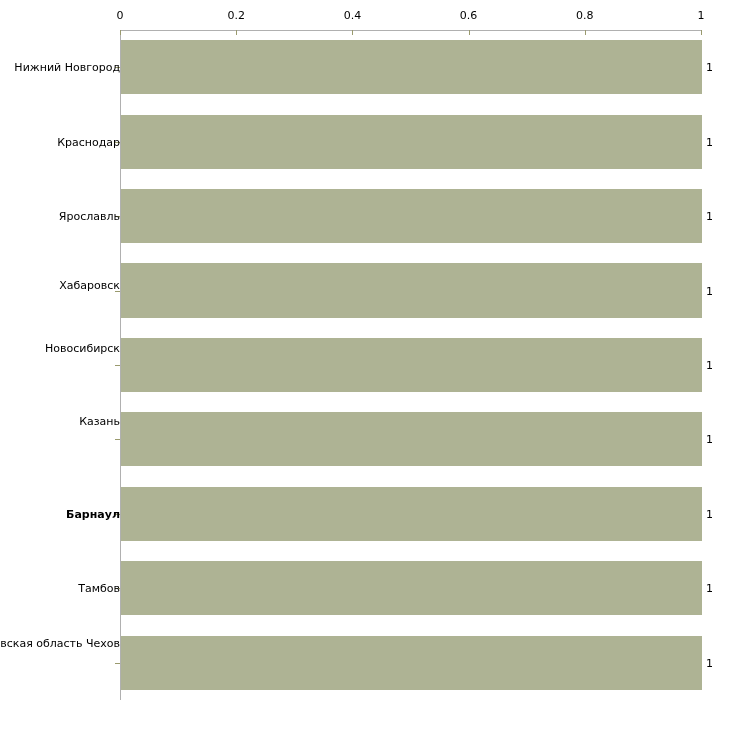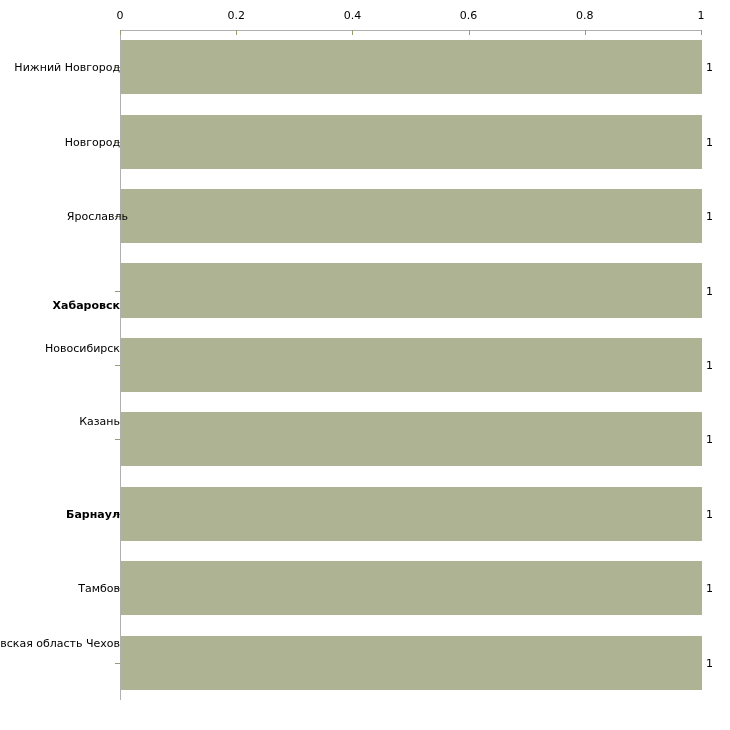--- a/index.html
+++ b/index.html
@@ -122,25 +122,25 @@
       <div class="bar" style="top: 337.939px; height: 54.1211px; width: 581px; background: rgb(174, 179, 148);"></div>
       <div class="bar" style="top: 412.384px; height: 54.1211px; width: 581px; background: rgb(174, 179, 148);"></div>
       <div class="bar" style="top: 486.828px; height: 54.1211px; width: 581px; background: rgb(174, 179, 148);"></div>
       <div class="bar" style="top: 561.273px; height: 54.1211px; width: 581px; background: rgb(174, 179, 148);"></div>
       <div class="bar" style="top: 635.717px; height: 54.1211px; width: 581px; background: rgb(174, 179, 148);"></div>
     </div>
   <div id="ylabels-layer">
       <div class="ytick-mark" style="top: 67.2222px; background: rgb(154, 154, 110);"></div>
       <div class="ytick-label-inner" style="top: 67.2222px; color: rgb(0, 0, 0);">Нижний Новгород</div>
       <div class="ytick-mark" style="top: 141.667px; background: rgb(154, 154, 110);"></div>
-      <div class="ytick-label-inner" style="top: 141.667px; color: rgb(0, 0, 0);">Новгород</div>
+      <div class="ytick-label-inner" style="top: 141.667px; color: rgb(0, 0, 0);">Краснодар</div>
       <div class="ytick-mark" style="top: 216.111px; background: rgb(154, 154, 110);"></div>
-      <div class="ytick-label-inner" style="top: 216.111px; color: rgb(0, 0, 0); margin-left: 8px;">Ярославль</div>
+      <div class="ytick-label-inner" style="top: 216.111px; color: rgb(0, 0, 0);">Ярославль</div>
       <div class="ytick-mark" style="top: 290.556px; background: rgb(154, 154, 110);"></div>
-      <div class="ytick-label-inner" style="top: 305px; color: rgb(0, 0, 0); font-weight: bold;">Хабаровск</div>
+      <div class="ytick-label-inner" style="top: 285px; color: rgb(0, 0, 0);">Хабаровск</div>
       <div class="ytick-mark" style="top: 365px; background: rgb(154, 154, 110);"></div>
       <div class="ytick-label-inner" style="top: 348px; color: rgb(0, 0, 0);">Новосибирск</div>
       <div class="ytick-mark" style="top: 439.444px; background: rgb(154, 154, 110);"></div>
       <div class="ytick-label-inner" style="top: 421px; color: rgb(0, 0, 0);">Казань</div>
       <div class="ytick-mark" style="top: 513.889px; background: rgb(154, 154, 110);"></div>
       <div class="ytick-label-inner" style="top: 513.889px; color: rgb(0, 0, 0); font-weight: bold;">Барнаул</div>
       <div class="ytick-mark" style="top: 588.333px; background: rgb(154, 154, 110);"></div>
       <div class="ytick-label-inner" style="top: 588.333px; color: rgb(0, 0, 0);">Тамбов</div>
       <div class="ytick-mark" style="top: 662.778px; background: rgb(154, 154, 110);"></div>
       <div class="ytick-label-inner" style="top: 643px; color: rgb(0, 0, 0);">вская область Чехов</div>

